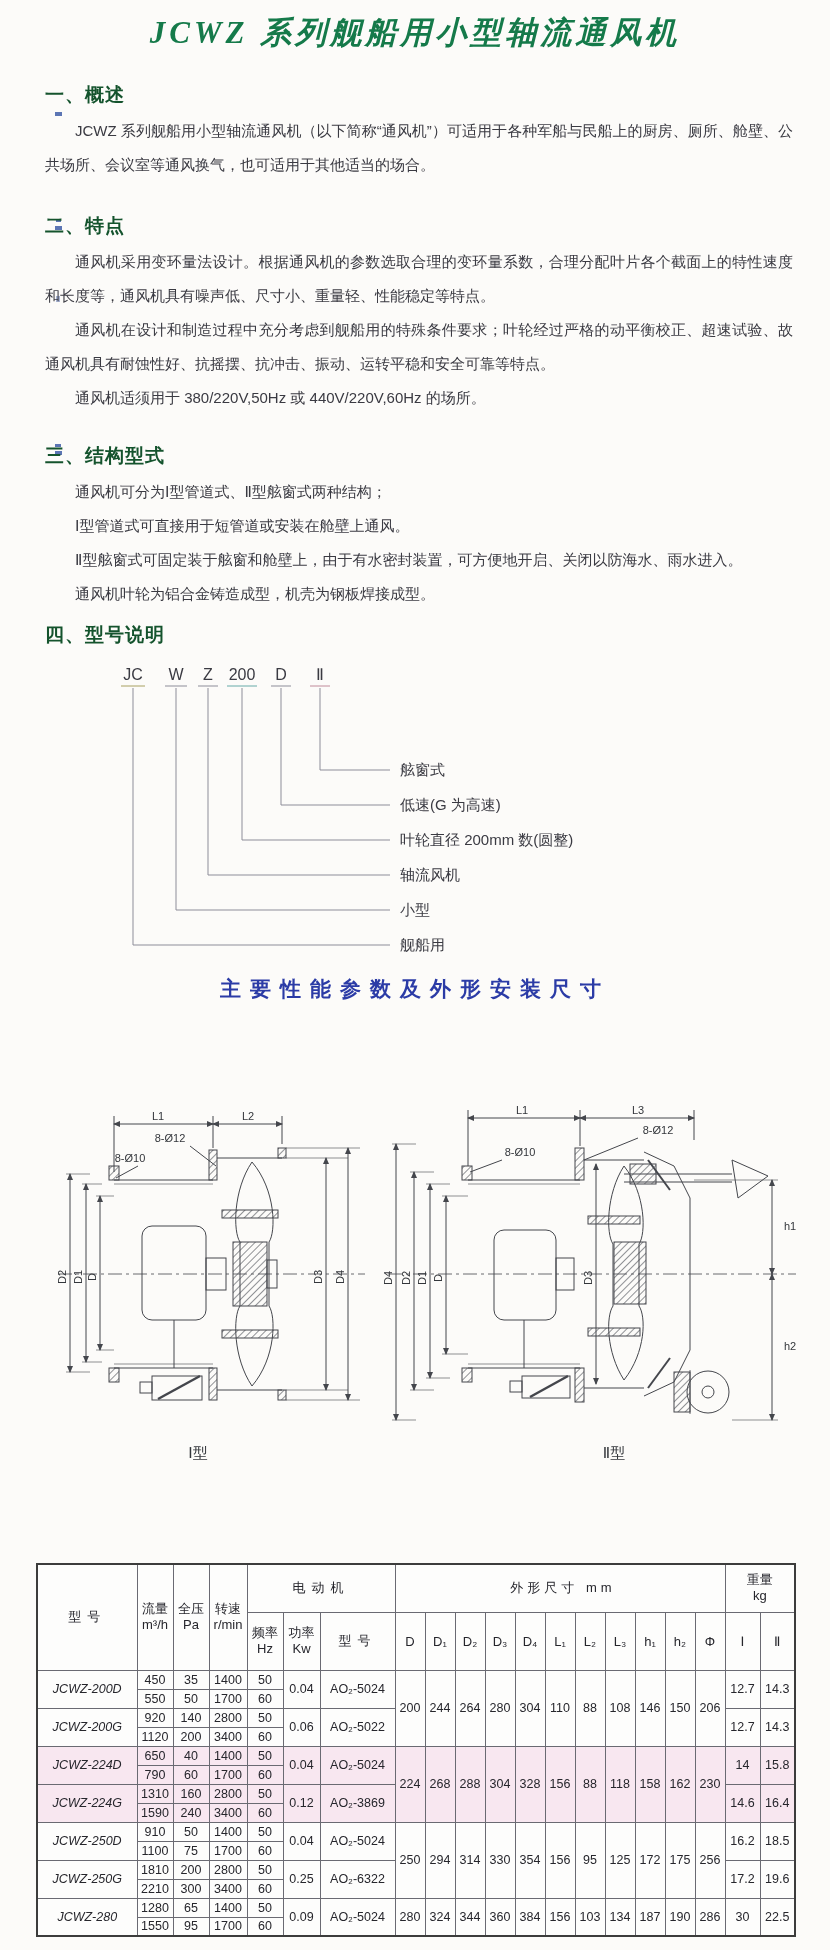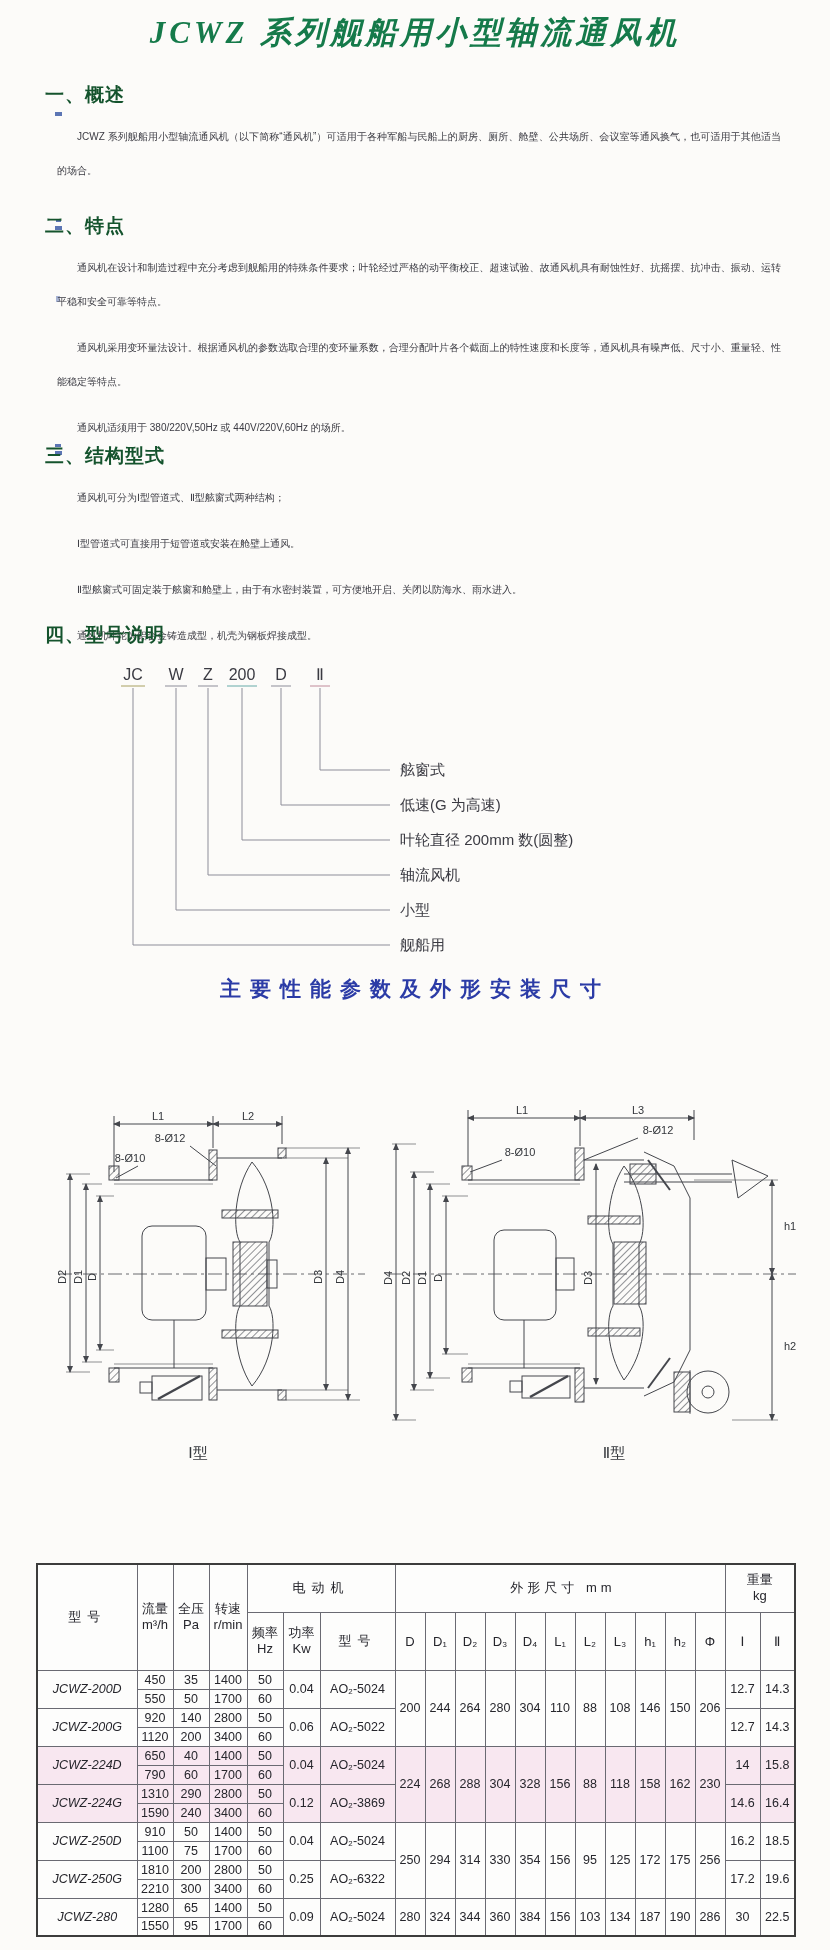--- a/index.html
+++ b/index.html
@@ -13,21 +13,21 @@
     top:12px;left:0;width:830px;text-align:center;
     font-family:"Liberation Serif",serif;font-style:italic;font-weight:bold;
     font-size:31px;letter-spacing:4px;color:#157a4a;
   }
   
   .section{left:45px;width:748px;}
   .sec-head{
     font-size:19px;font-weight:bold;color:#14532d;margin:0 0 6px 0;letter-spacing:1px;
   }
   .para{
-    font-size:10px;line-height:34px;margin:12px;text-indent:2em;color:#3a3a42;text-align:justify;
+    font-size:15px;line-height:34px;margin:0;text-indent:2em;color:#3a3a42;text-align:justify;
   }
   
   #center-heading{
     top:975px;left:0;width:830px;text-align:center;
     font-size:21px;font-weight:bold;color:#2b3ba6;letter-spacing:9px;
   }
   
   #model-diagram{top:652px;left:0;}
   #model-diagram text{fill:#3a3a42;}
   .code-text{font-size:16px;}
@@ -64,22 +64,22 @@
 
 <div id="page-title" class="abs">JCWZ 系列舰船用小型轴流通风机</div>
 
 <div class="abs section" style="top:82px;">
   <div class="sec-head">一、概述</div>
   <p class="para">JCWZ 系列舰船用小型轴流通风机（以下简称“通风机”）可适用于各种军船与民船上的厨房、厕所、舱壁、公共场所、会议室等通风换气，也可适用于其他适当的场合。</p>
 </div>
 
 <div class="abs section" style="top:213px;">
   <div class="sec-head">二、特点</div>
+  <p class="para">通风机采用变环量法设计。根据通风机的参数选取合理的变环量系数，合理分配叶片各个截面上的特性速度和长度等，通风机具有噪声低、尺寸小、重量轻、性能稳定等特点。</p>
   <p class="para">通风机在设计和制造过程中充分考虑到舰船用的特殊条件要求；叶轮经过严格的动平衡校正、超速试验、故通风机具有耐蚀性好、抗摇摆、抗冲击、振动、运转平稳和安全可靠等特点。</p>
-  <p class="para">通风机采用变环量法设计。根据通风机的参数选取合理的变环量系数，合理分配叶片各个截面上的特性速度和长度等，通风机具有噪声低、尺寸小、重量轻、性能稳定等特点。</p>
   <p class="para">通风机适须用于 380/220V,50Hz 或 440V/220V,60Hz 的场所。</p>
 </div>
 
 <div class="abs section" style="top:443px;">
   <div class="sec-head">三、结构型式</div>
   <p class="para">通风机可分为Ⅰ型管道式、Ⅱ型舷窗式两种结构；</p>
   <p class="para">Ⅰ型管道式可直接用于短管道或安装在舱壁上通风。</p>
   <p class="para">Ⅱ型舷窗式可固定装于舷窗和舱壁上，由于有水密封装置，可方便地开启、关闭以防海水、雨水进入。</p>
   <p class="para">通风机叶轮为铝合金铸造成型，机壳为钢板焊接成型。</p>
 </div>
@@ -453,21 +453,21 @@
   <tr class="br">
           <td class="pink">790</td>
           <td class="pink">60</td>
           <td class="pink">1700</td>
           <td class="pink">60</td>
         </tr>
 
   <tr class="br">
     <td rowspan="2" class="model-cell pink">JCWZ-224G</td>
     <td class="pink">1310</td>
-          <td class="pink">290</td>
+          <td class="pink">160</td>
           <td class="pink">2800</td>
           <td class="pink">50</td>
     <td rowspan="2" class="pink">0.12</td>
     <td rowspan="2" class="pink">AO₂-3869</td>
     <td rowspan="2" class="pink">14.6</td>
           <td rowspan="2" class="pink">16.4</td>
   </tr>
   <tr class="br">
           <td class="pink">1590</td>
           <td class="pink">240</td>

